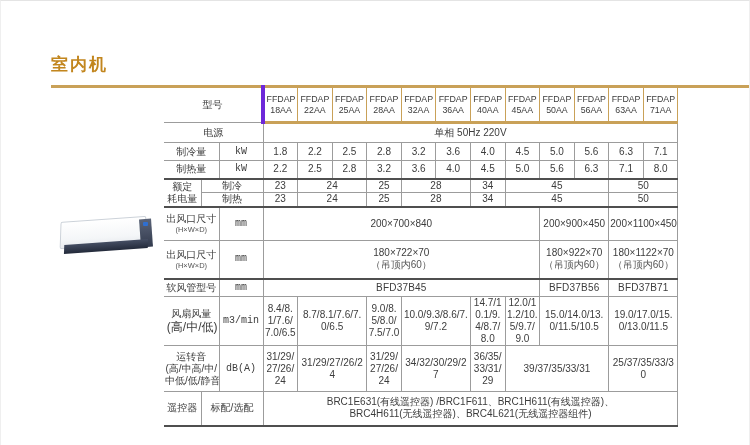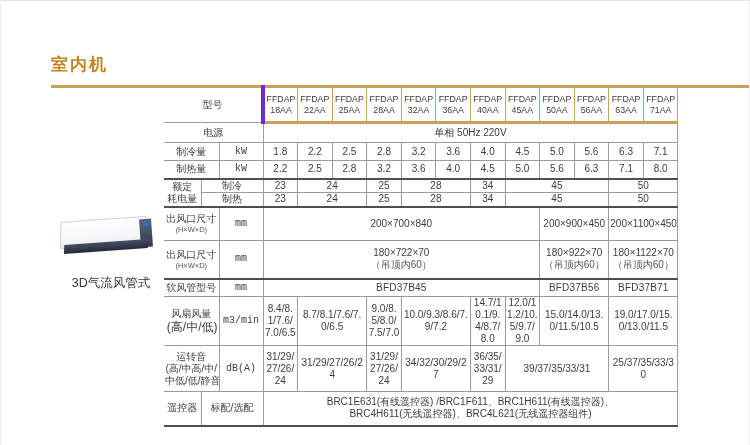--- a/index.html
+++ b/index.html
@@ -61,21 +61,20 @@
 
   <div class="page-title">室内机</div>
   <div class="gold-rule"></div>
 
   <div class="unit-img">
     <div class="unit-top"></div>
     <div class="unit-end"></div>
     <div class="unit-base"></div>
     <div class="unit-dot"></div>
   </div>
-  <div class="unit-caption">3D气流风管式</div>
 
   <table class="spec">
     <colgroup>
       <col class="a">
         <col class="b">
         <col class="u">
       <col class="c">
         <col class="c">
         <col class="c">
         <col class="c">

